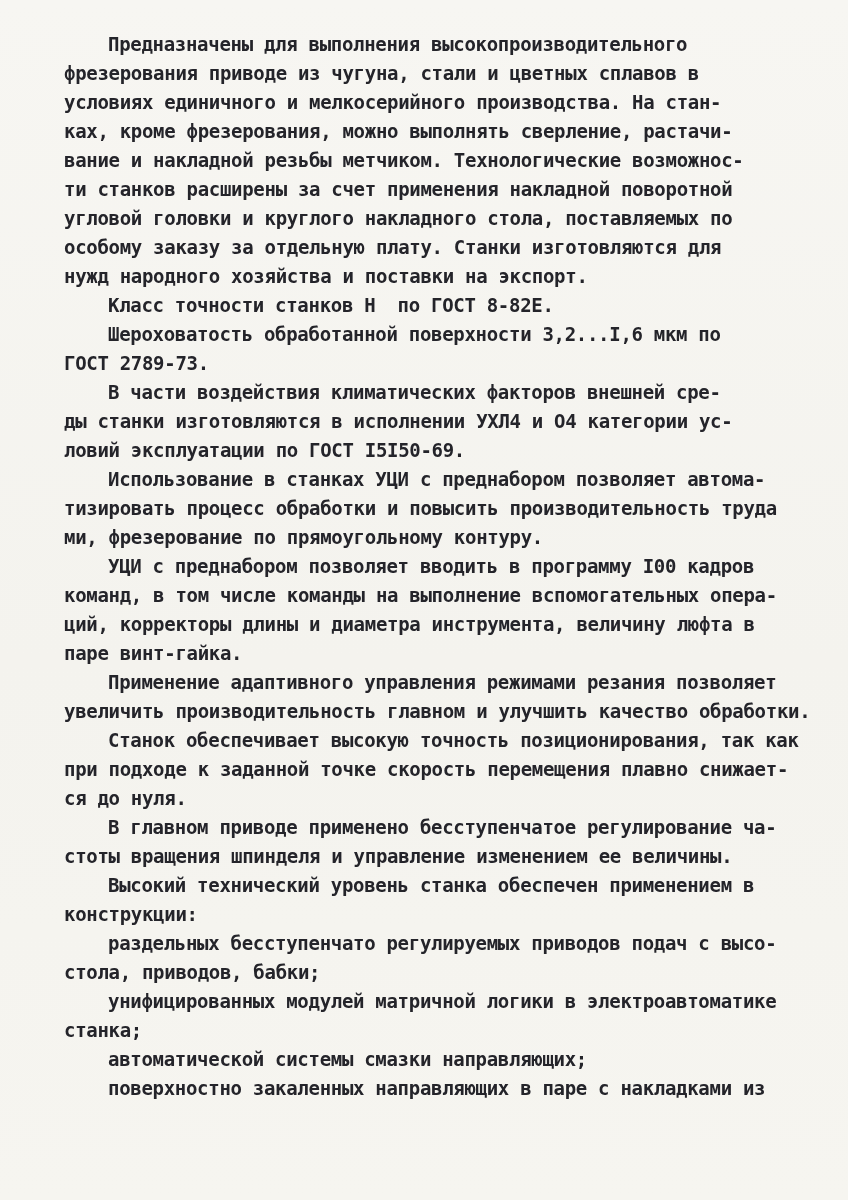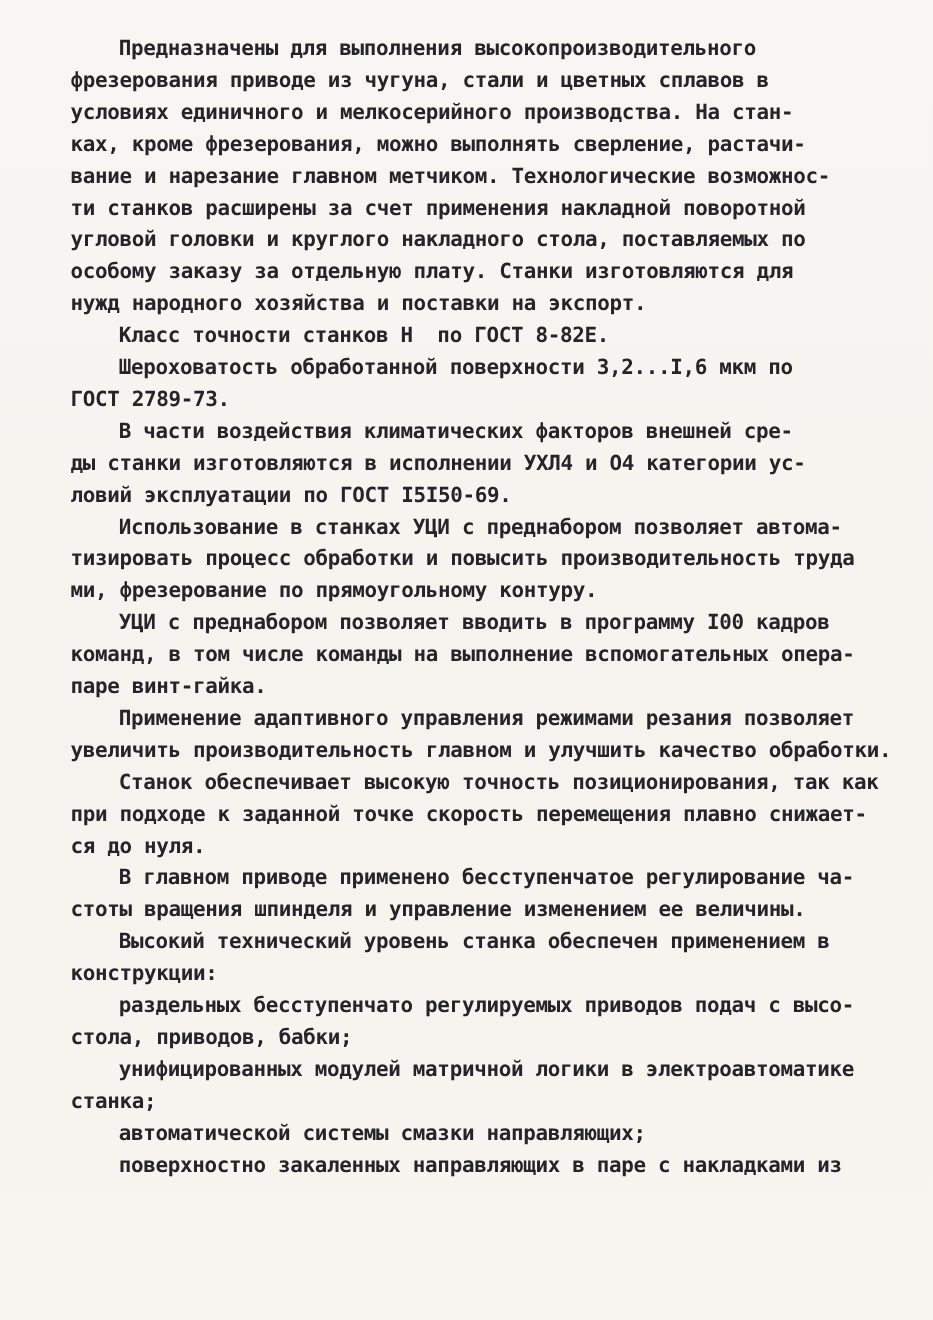--- a/index.html
+++ b/index.html
@@ -35,36 +35,37 @@
 </style>
 </head>
 <body>
 
 <div class="page">
   <div>
       <div class="line indent">Предназначены для выполнения высокопроизводительного</div>
       <div class="line">фрезерования приводе из чугуна, стали и цветных сплавов в</div>
       <div class="line">условиях единичного и мелкосерийного производства. На стан-</div>
       <div class="line">ках, кроме фрезерования, можно выполнять сверление, растачи-</div>
-      <div class="line">вание и нарезание главном метчиком. Технологические возможнос-</div>
+      <div class="line">вание и накладной резьбы метчиком. Технологические возможнос-</div>
       <div class="line">ти станков расширены за счет применения накладной поворотной</div>
       <div class="line">угловой головки и круглого накладного стола, поставляемых по</div>
       <div class="line">особому заказу за отдельную плату. Станки изготовляются для</div>
       <div class="line">нужд народного хозяйства и поставки на экспорт.</div>
       <div class="line indent">Класс точности станков Н  по ГОСТ 8-82Е.</div>
       <div class="line indent">Шероховатость обработанной поверхности 3,2...I,6 мкм по</div>
       <div class="line">ГОСТ 2789-73.</div>
       <div class="line indent">В части воздействия климатических факторов внешней сре-</div>
       <div class="line">ды станки изготовляются в исполнении УХЛ4 и О4 категории ус-</div>
       <div class="line">ловий эксплуатации по ГОСТ I5I50-69.</div>
       <div class="line indent">Использование в станках УЦИ с преднабором позволяет автома-</div>
       <div class="line">тизировать процесс обработки и повысить производительность труда</div>
       <div class="line">ми, фрезерование по прямоугольному контуру.</div>
       <div class="line indent">УЦИ с преднабором позволяет вводить в программу I00 кадров</div>
       <div class="line">команд, в том числе команды на выполнение вспомогательных опера-</div>
+      <div class="line">ций, корректоры длины и диаметра инструмента, величину люфта в</div>
       <div class="line">паре винт-гайка.</div>
       <div class="line indent">Применение адаптивного управления режимами резания позволяет</div>
       <div class="line">увеличить производительность главном и улучшить качество обработки.</div>
       <div class="line indent">Станок обеспечивает высокую точность позиционирования, так как</div>
       <div class="line">при подходе к заданной точке скорость перемещения плавно снижает-</div>
       <div class="line">ся до нуля.</div>
       <div class="line indent">В главном приводе применено бесступенчатое регулирование ча-</div>
       <div class="line">стоты вращения шпинделя и управление изменением ее величины.</div>
       <div class="line indent">Высокий технический уровень станка обеспечен применением в</div>
       <div class="line">конструкции:</div>

